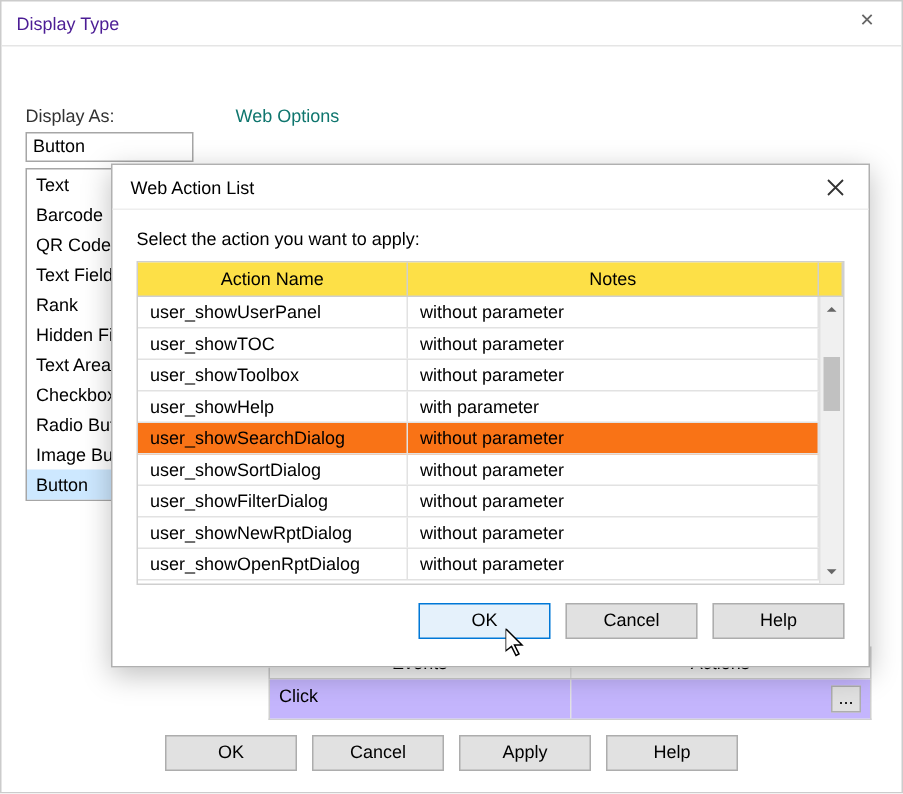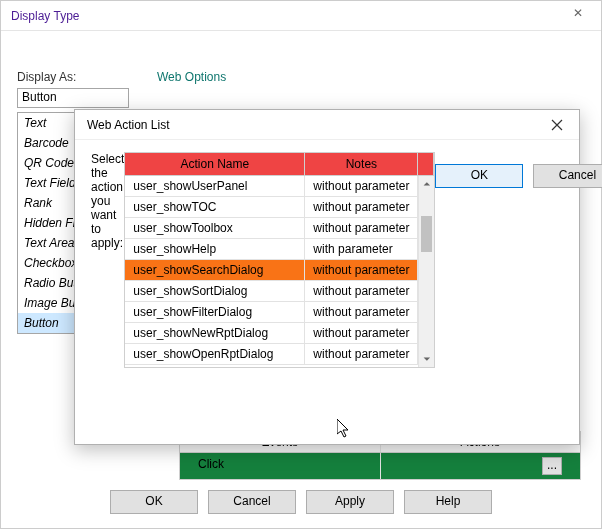--- a/index.html
+++ b/index.html
@@ -13,46 +13,46 @@
 .body { position: relative; padding: 14px 16px 0 16px; height: calc(100% - 30px); }
 
 .row-labels { display: flex; gap: 0; margin-top: 25px; }
 .lbl-display-as { width: 140px; color: #333; }
 .lbl-web-options { color: #0f766e; }
 
 .display-as-combo { margin-top: 4px; width: 112px; height: 20px; border: 1px solid #a6a6a6; padding: 1px 4px; background: #fff; position: relative; }
 .display-as-combo .arrow { position: absolute; right: 3px; top: 2px; color: #555; font-size: 9px; }
 
 .type-list { margin-top: 4px; width: 112px; border: 1px solid #a6a6a6; background: #fff; }
-.type-list .item { padding: 3px 6px; border-bottom: 0; cursor: default; font-style: italic; }
+.type-list .item { padding: 3px 6px; border-bottom: 0; cursor: default; }
 .type-list .item.selected { background: #cde8ff; }
 
 .events-section { position: absolute; left: 178px; right: 20px; top: 400px; }
 .events-head { display: flex; border: 1px solid #cfcfcf; background: #f7f7f7; }
 .events-head .col { flex: 1; text-align: center; padding: 3px 0; border-right: 1px solid #e2e2e2; }
 .events-head .col:last-child { border-right: 0; }
 .events-row { display: flex; border: 1px solid #cfcfcf; border-top: 0; }
-.events-row .cell { flex: 1; padding: 4px 18px; border-right: 1px solid #e2e2e2; background: #15803d; }
+.events-row .cell { flex: 1; padding: 4px 6px; border-right: 1px solid #e2e2e2; background: #c4b5fd; }
 .events-row .cell:last-child { border-right: 0; display: flex; align-items: center; justify-content: flex-end; }
 .ellipsis-btn { width: 20px; height: 18px; border: 1px solid #adadad; background: #e1e1e1; text-align: center; line-height: 14px; cursor: default; }
 
 .bottom-buttons { position: absolute; left: 0; right: 0; bottom: 14px; display: flex; gap: 10px; justify-content: center; }
 .btn { min-width: 88px; height: 24px; border: 1px solid #adadad; background: #e1e1e1; text-align: center; padding: 3px 0; cursor: default; }
 
 
 .modal { position: absolute; left: 73px; top: 78px; width: 506px; height: 336px; background: #fff; border: 1px solid #b0b0b0; box-shadow: 0 5px 18px rgba(0,0,0,0.25); z-index: 10; display: flex; flex-direction: column; }
 .modal-title { display: flex; justify-content: space-between; align-items: center; height: 30px; padding: 0 8px 0 12px; border-bottom: 1px solid #eee; }
 .modal-title .t { font-size: 12px; }
 .modal-close { width: 28px; text-align: center; cursor: default; }
 .modal-close svg { display: block; margin: 0 auto; }
-.modal-body { padding: 12px 16px 0 16px; flex: 1; display: flex; }
+.modal-body { padding: 12px 16px 0 16px; flex: 1; display: flex; flex-direction: column; }
 .modal-instr { margin-bottom: 8px; }
 
 .grid { border: 1px solid #cfcfcf; display: flex; flex-direction: column; height: 216px; }
-.grid-head { display: flex; background: #ef4444; border-bottom: 1px solid #cfcfcf; flex-shrink: 0; }
+.grid-head { display: flex; background: #fde047; border-bottom: 1px solid #cfcfcf; flex-shrink: 0; }
 .grid-head .gh { text-align: center; padding: 4px 0; border-right: 1px solid #cfcfcf; }
 .gh-action { width: 180px; }
 .gh-notes { flex: 1; }
 .gh-scroll { width: 16px; border-right: 0; }
 
 .grid-body-wrap { display: flex; flex: 1; min-height: 0; }
 .grid-rows { flex: 1; overflow: hidden; }
 .grid-row { display: flex; border-bottom: 1px solid #e2e2e2; }
 .grid-row .gc { padding: 3px 8px; border-right: 1px solid #e2e2e2; overflow: hidden; white-space: nowrap; }
 .gc-action { width: 180px; }

